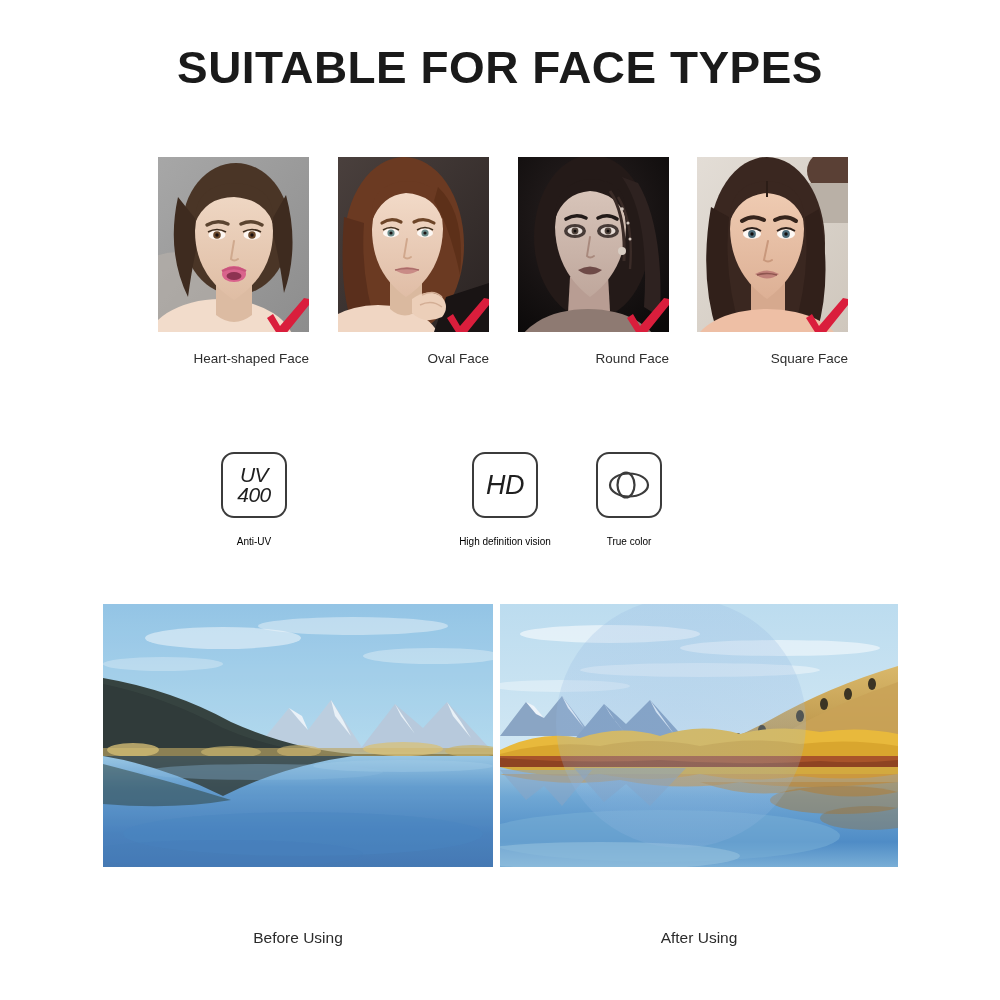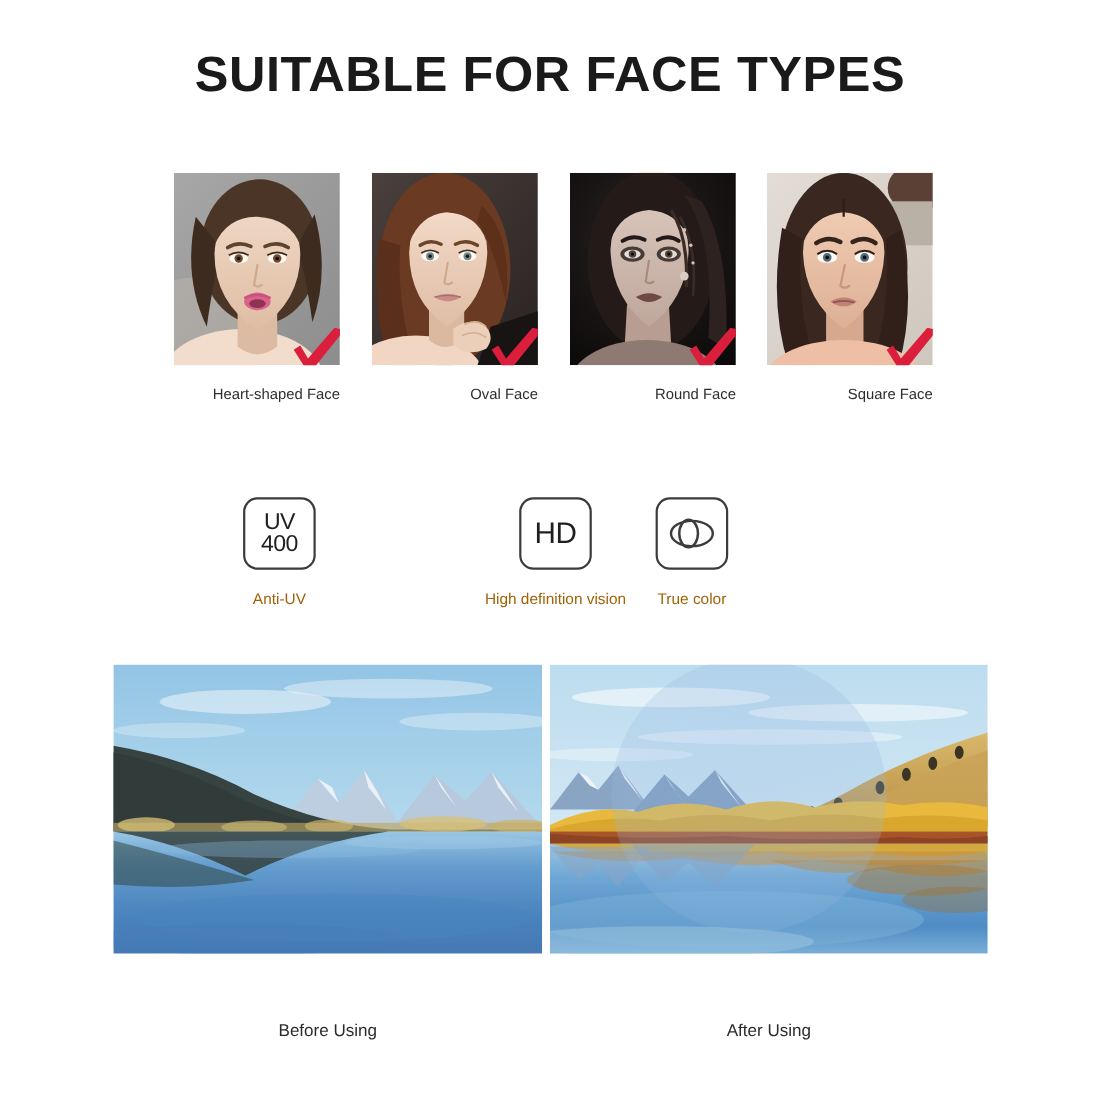--- a/index.html
+++ b/index.html
@@ -94,20 +94,21 @@
     width: 66px;
     height: 66px;
     margin: 0 auto;
     border: 2px solid #3b3b3b;
     border-radius: 13px;
     box-sizing: border-box;
     display: flex;
     align-items: center;
     justify-content: center;
     background: #fff;
+    font-style: italic;
   }
   .feature-icon-box svg { display: block; }
   .uv-text {
     font-family: "Liberation Sans", sans-serif;
     font-size: 21px;
     line-height: 20px;
     font-weight: 400;
     color: #1f1f1f;
     text-align: center;
     letter-spacing: -0.5px;
@@ -115,22 +116,22 @@
   .hd-text {
     font-family: "Liberation Sans", sans-serif;
     font-size: 27px;
     font-weight: 400;
     color: #1f1f1f;
     letter-spacing: -0.5px;
     text-align: right;
   }
   .feature-label {
     margin-top: 18px;
-    font-size: 14px;
-    color: #a16207;
+    font-size: 10px;
+    color: #000000;
     white-space: nowrap;
     font-family: "Liberation Sans", sans-serif;
   }
 
   
   .compare-wrap {
     position: absolute;
     top: 604px;
     left: 103px;
     width: 795px;

